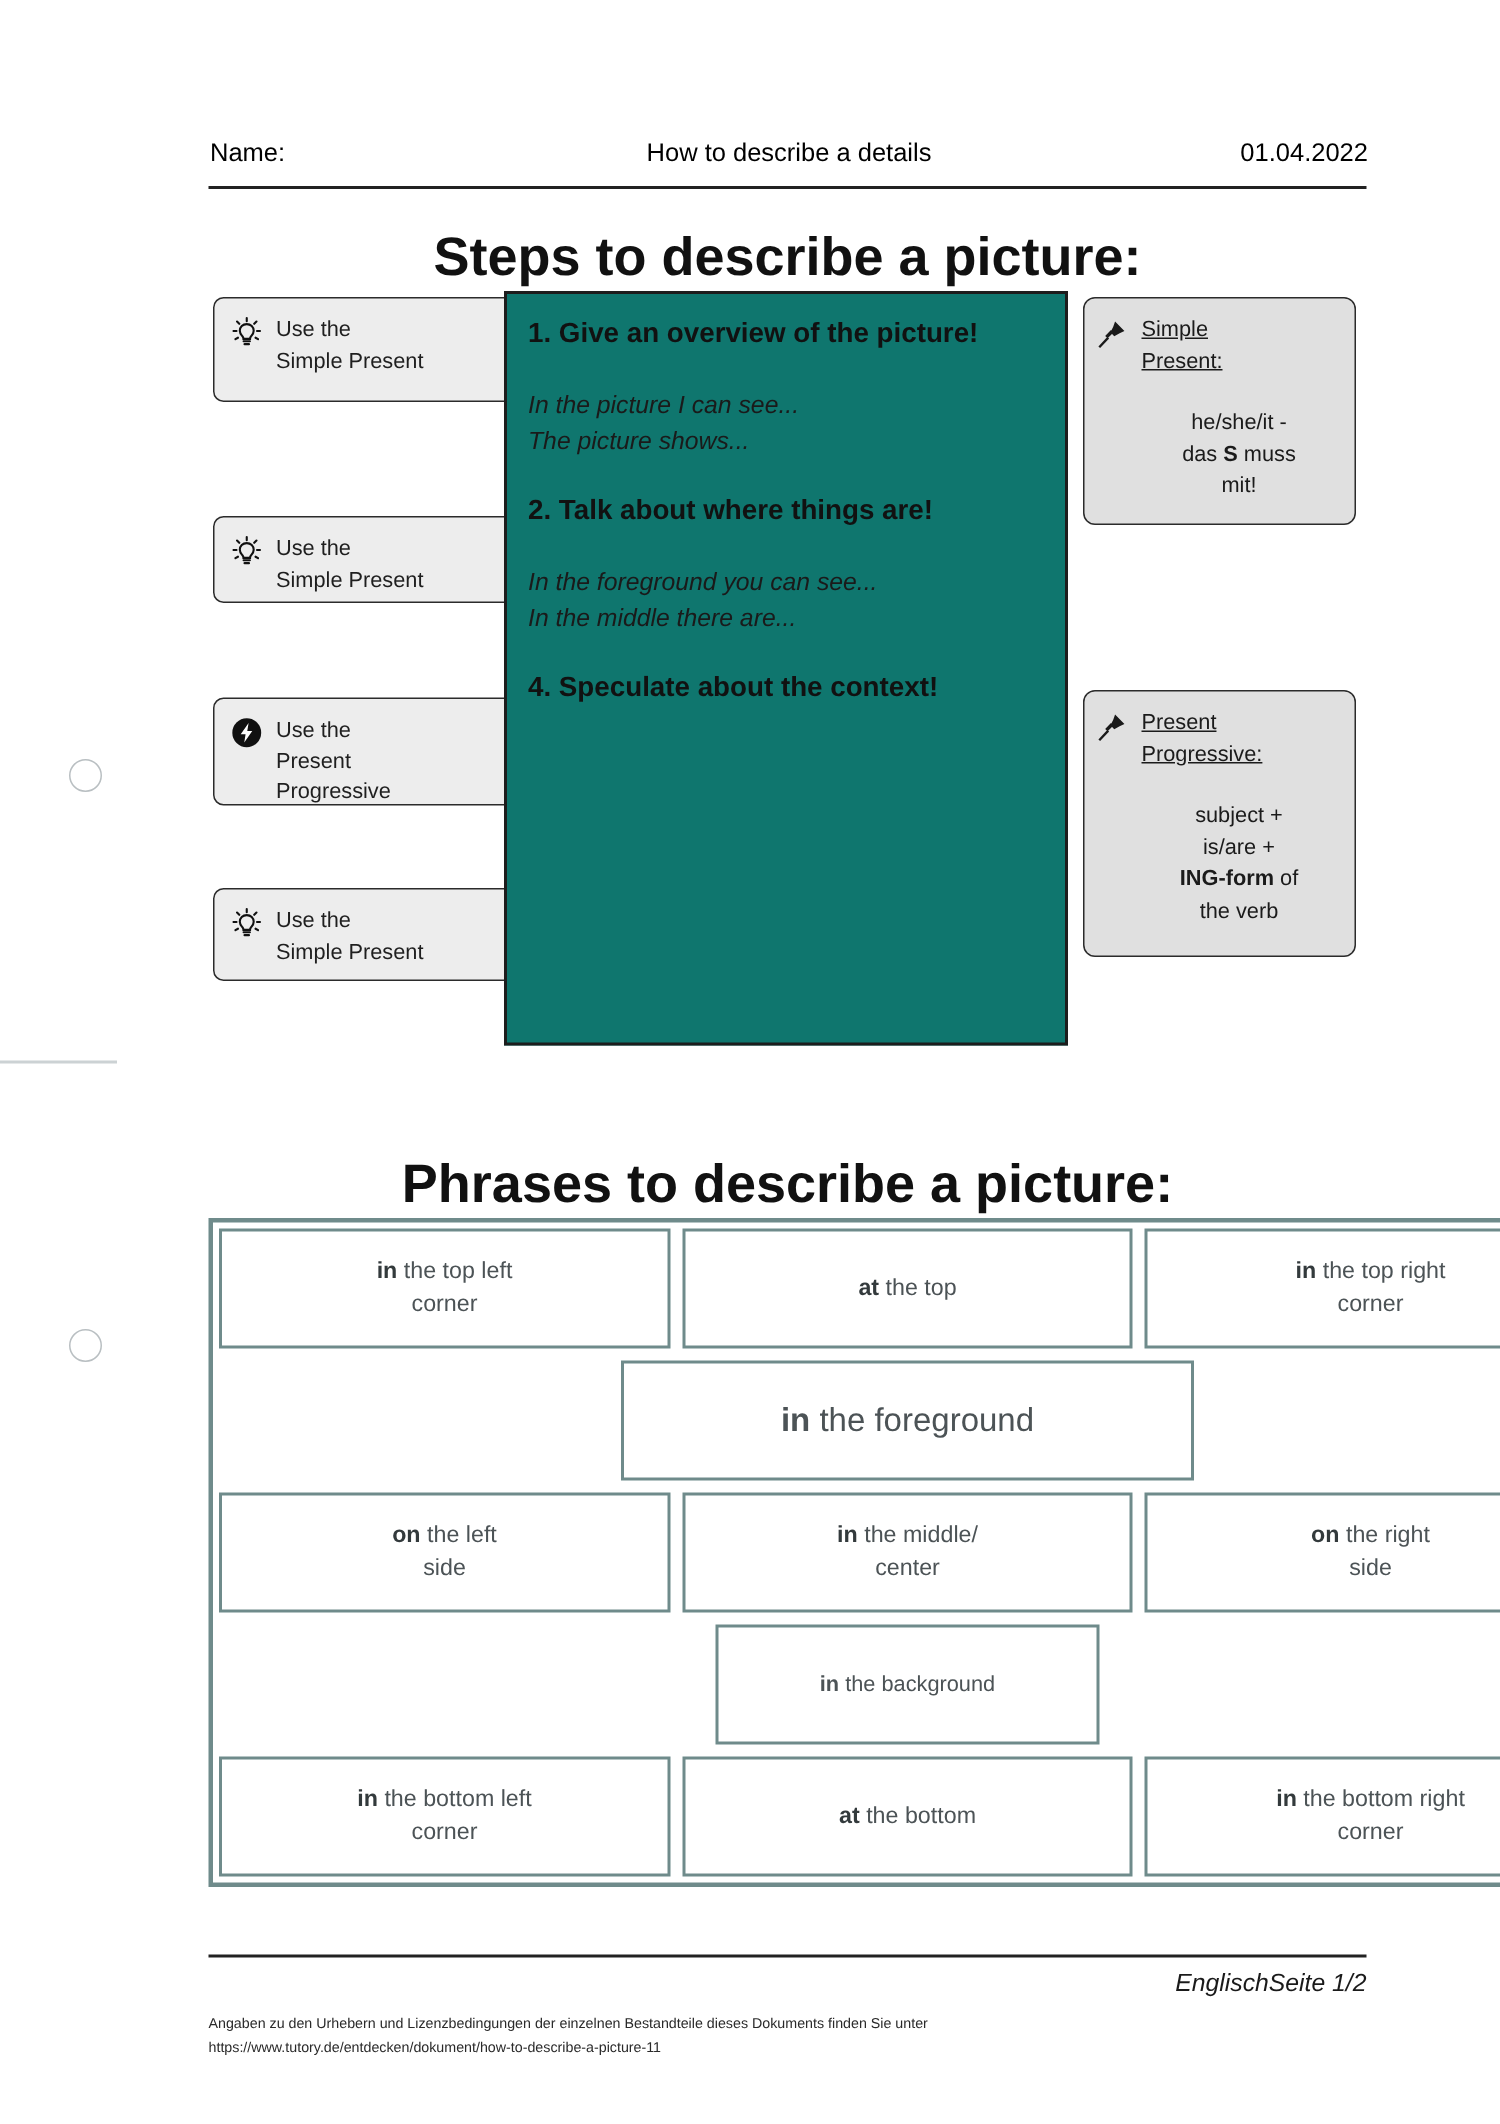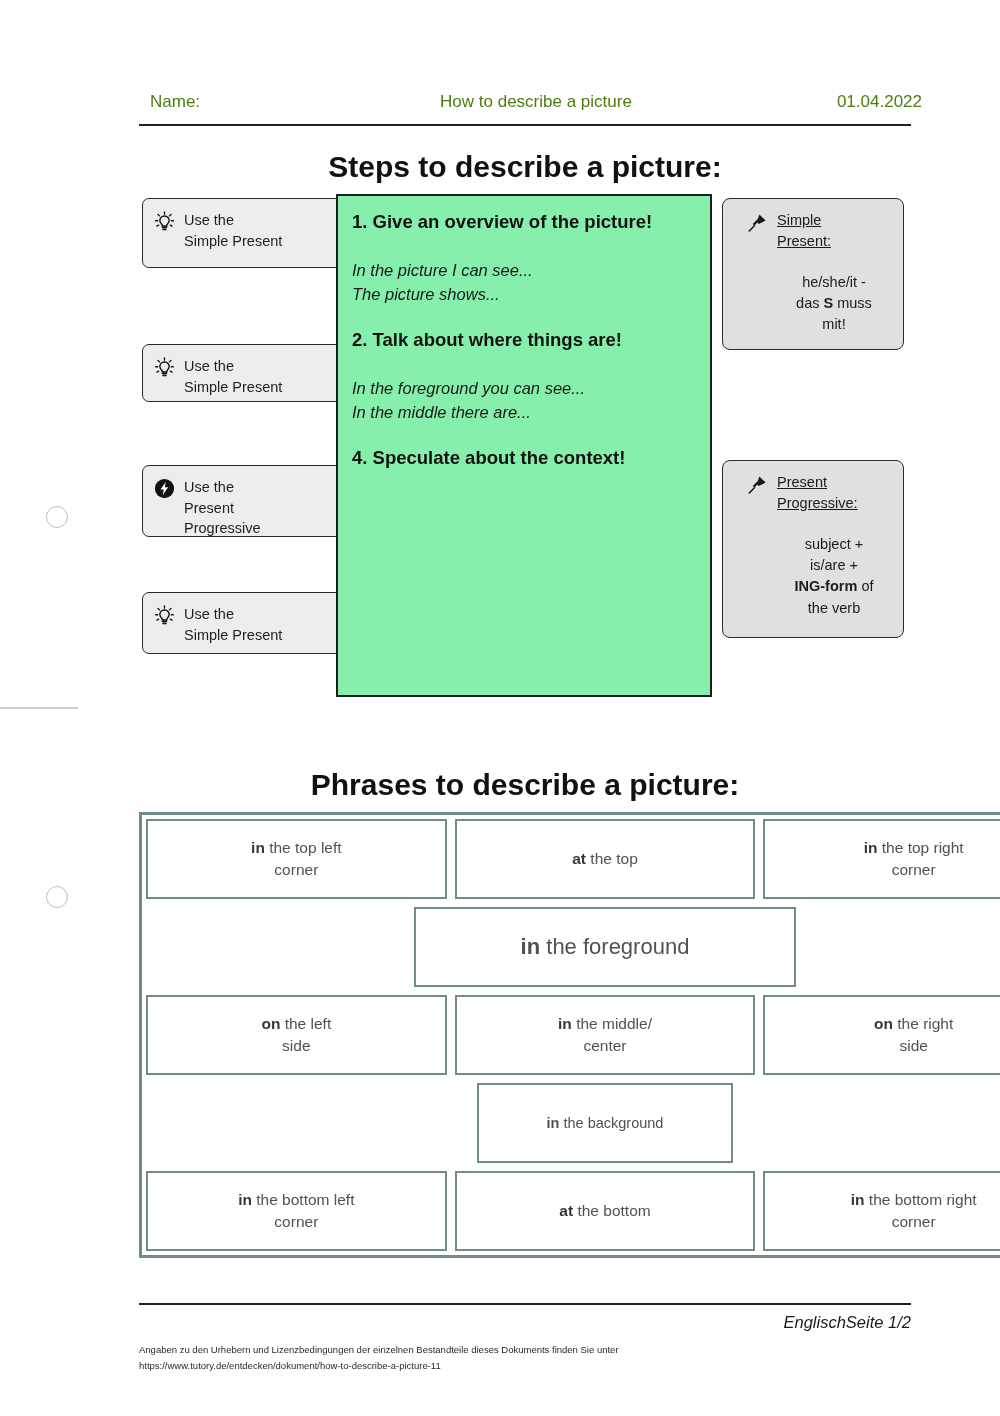--- a/index.html
+++ b/index.html
@@ -28,42 +28,42 @@
   .fold-line {
     position: absolute;
     left: 0; top: 707px;
     width: 78px; height: 2px;
     background: #ccd2d4;
   }
 
   
   .header {
     position: absolute;
-    left: 150px; top: 92px;
+    left: 140px; top: 92px;
     width: 772px;
     display: flex;
     align-items: baseline;
     justify-content: space-between;
     font-size: 17px;
-    color: #4d7c0f;
+    color: #000000;
   }
   .header .center { position: absolute; left: 0; right: 0; text-align: center; }
   .header-rule {
     position: absolute;
     left: 139px; top: 124px;
     width: 772px; height: 2px;
     background: #222;
   }
 
   
   .section-title {
     position: absolute;
     left: 139px; width: 772px;
     text-align: center;
-    font-size: 30px;
+    font-size: 36px;
     font-weight: bold;
     color: #111;
   }
   .title-steps { top: 150px; }
   .title-phrases { top: 768px; }
 
   
   .tip-box {
     position: absolute;
     left: 142px;
@@ -86,21 +86,21 @@
   .tip-text { white-space: pre-line; padding-top: 1px; }
 
   .icon-bulb { flex: 0 0 auto; width: 21px; height: 24px; margin-top: 1px; }
   .icon-bolt { flex: 0 0 auto; width: 21px; height: 22px; margin-top: 2px; }
 
   
   .steps-box {
     position: absolute;
     left: 336px; top: 194px;
     width: 376px; height: 503px;
-    background: #86efac;
+    background: #0f766e;
     border: 2px solid #1d1d1d;
     padding: 14px 14px 10px 14px;
   }
   .step-head {
     font-size: 18.5px;
     font-weight: bold;
     color: #111;
     line-height: 1.25;
   }
   .step-ex {
@@ -114,21 +114,21 @@
   .step-block + .step-block { margin-top: 22px; }
 
   
   .note-box {
     position: absolute;
     left: 722px;
     width: 182px;
     background: #e0e0e0;
     border: 1.6px solid #2b2b2b;
     border-radius: 8px;
-    padding: 11px 12px 12px 23px;
+    padding: 11px 12px 12px 7px;
     font-size: 14.5px;
     line-height: 1.42;
     color: #1b1b1b;
   }
   .note-1 { top: 198px; height: 152px; }
   .note-2 { top: 460px; height: 178px; }
   .note-row { display: flex; align-items: flex-start; gap: 9px; }
   .icon-pin { flex: 0 0 auto; width: 22px; height: 22px; margin-top: 2px; }
   .note-title {
     text-decoration: underline;
@@ -216,21 +216,21 @@
 <body>
 
 <div class="page">
 
   <div class="punch-hole punch-1"></div>
   <div class="punch-hole punch-2"></div>
   <div class="fold-line"></div>
 
   <div class="header">
     <span>Name:</span>
-    <span class="center">How to describe a picture</span>
+    <span class="center">How to describe a details</span>
     <span>01.04.2022</span>
   </div>
   <div class="header-rule"></div>
 
   <div class="section-title title-steps">Steps to describe a picture:</div>
 
   <div class="tip-box tip-1">
     <span class="icon-bulb">
       <svg viewBox="0 0 24 26" width="21" height="24">
         <g fill="none" stroke="#111" stroke-width="1.6" stroke-linecap="round">

